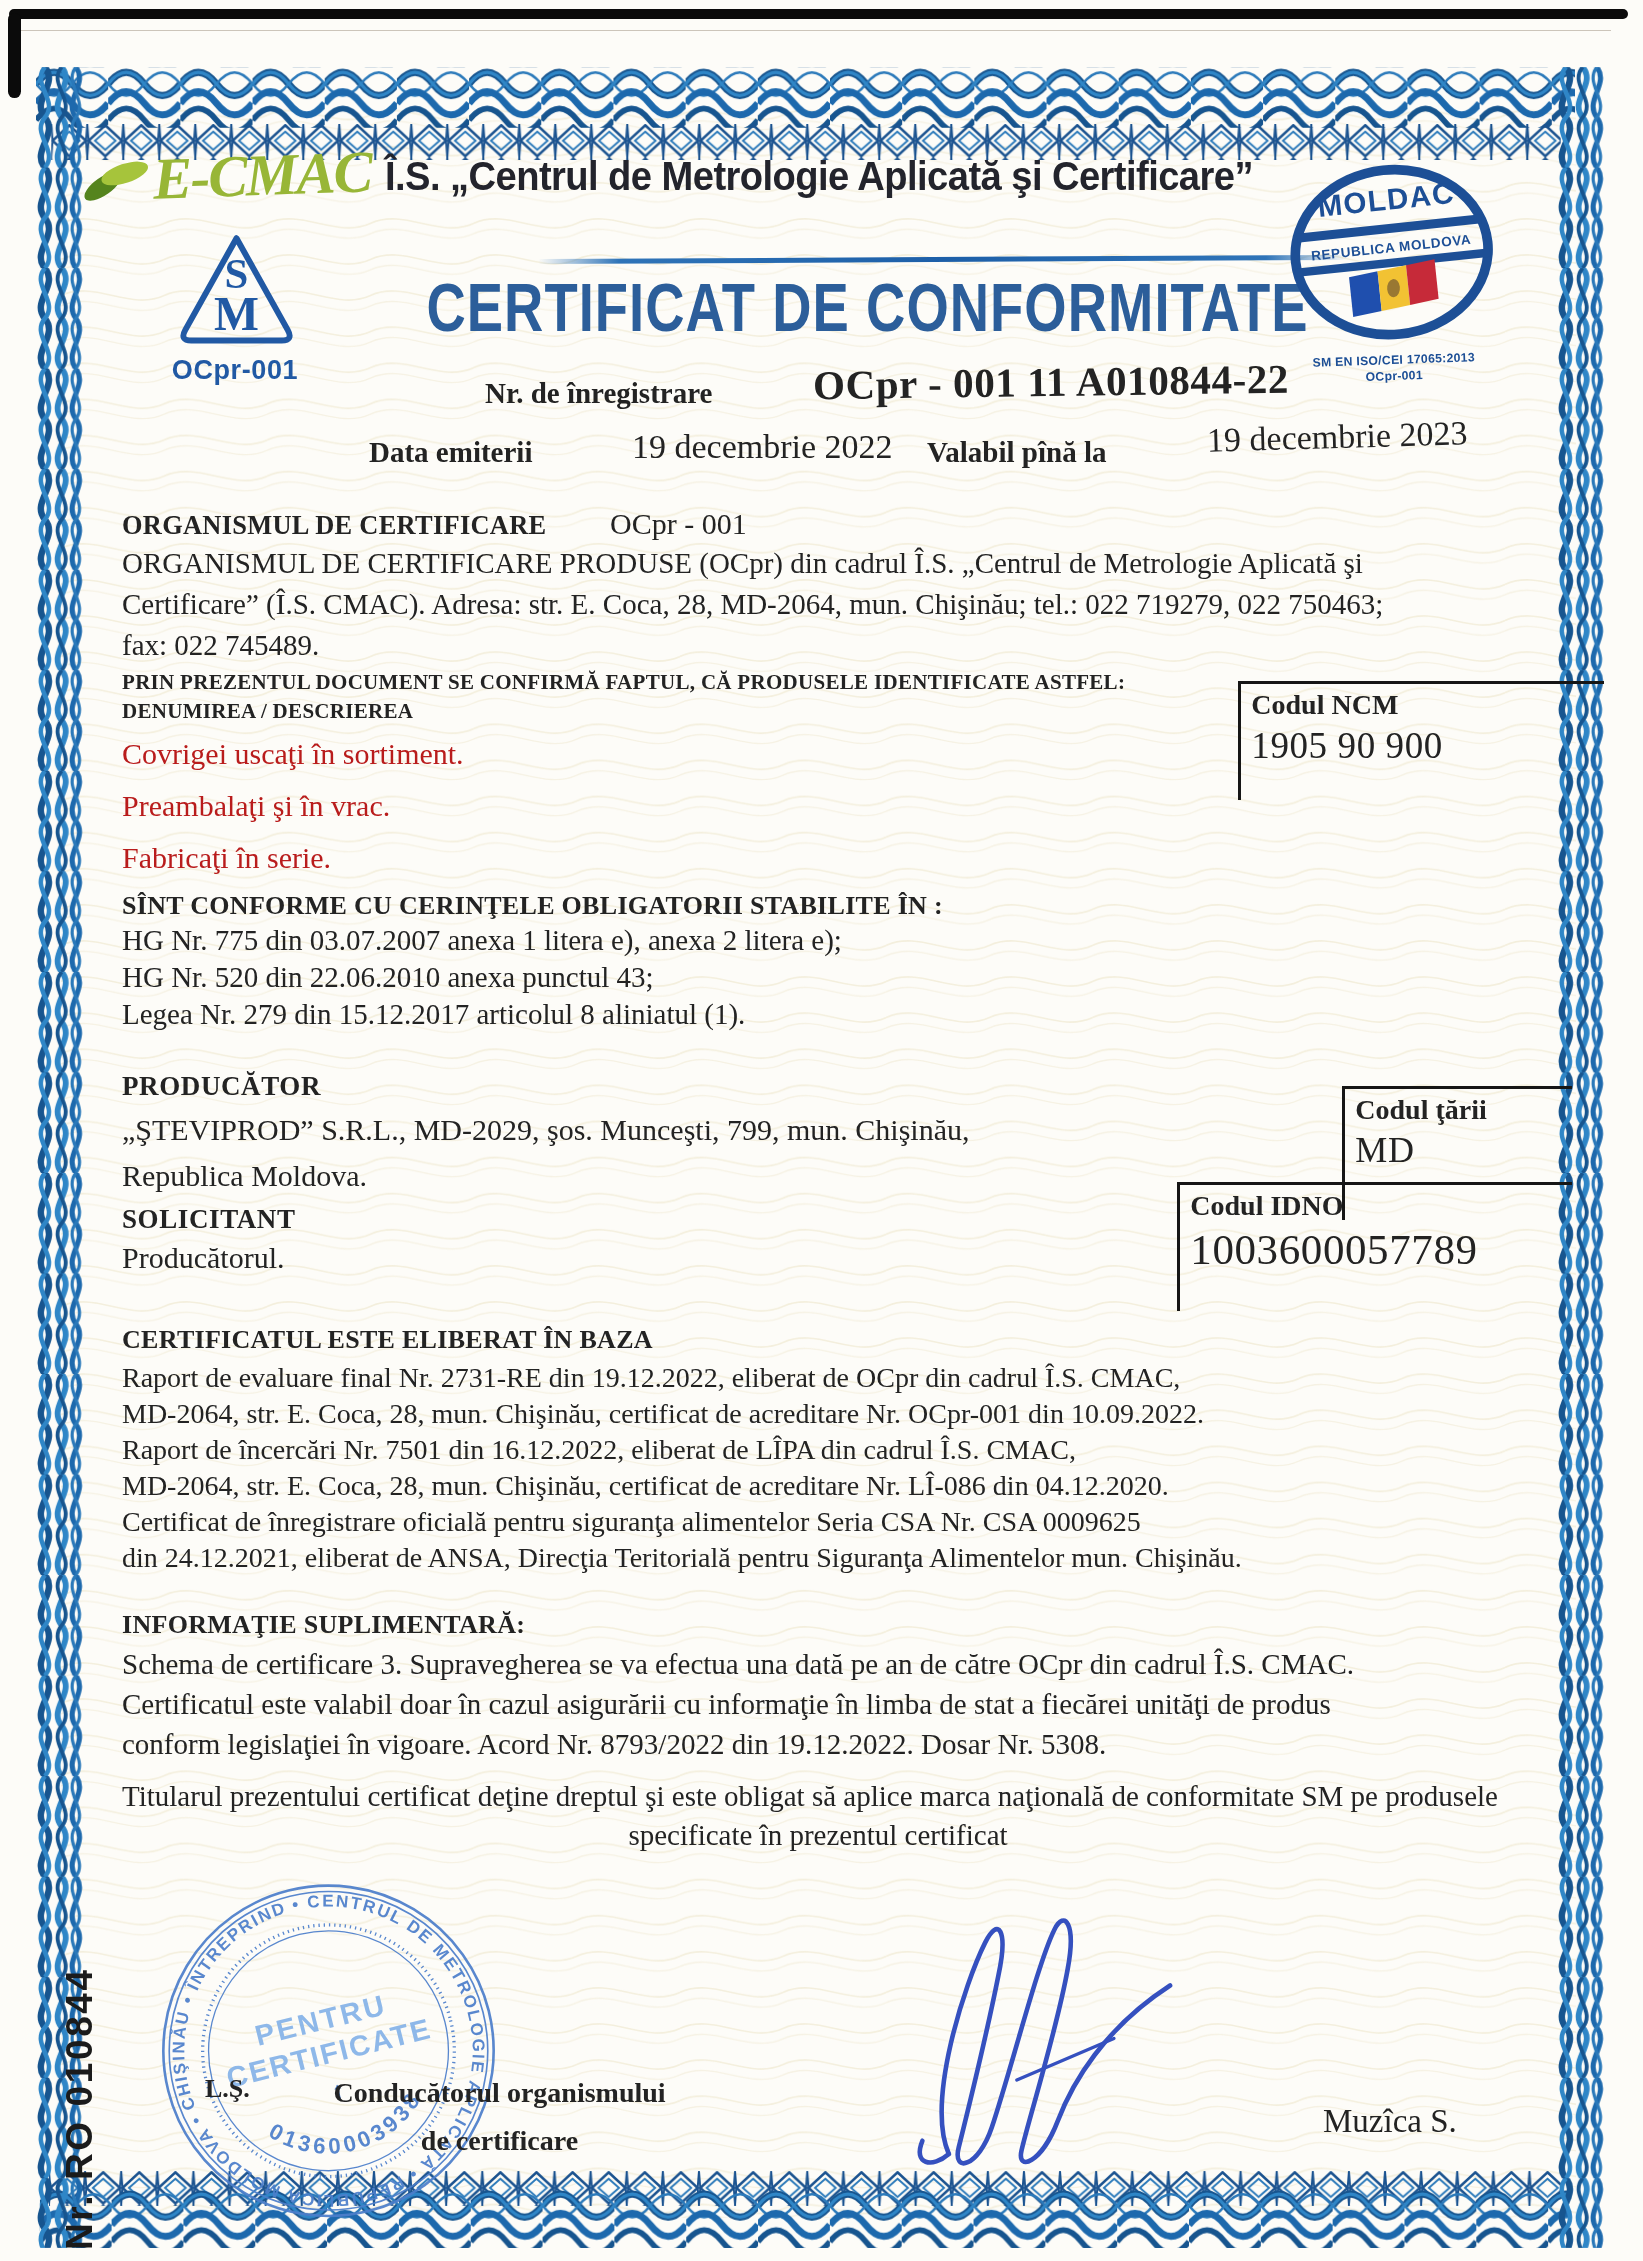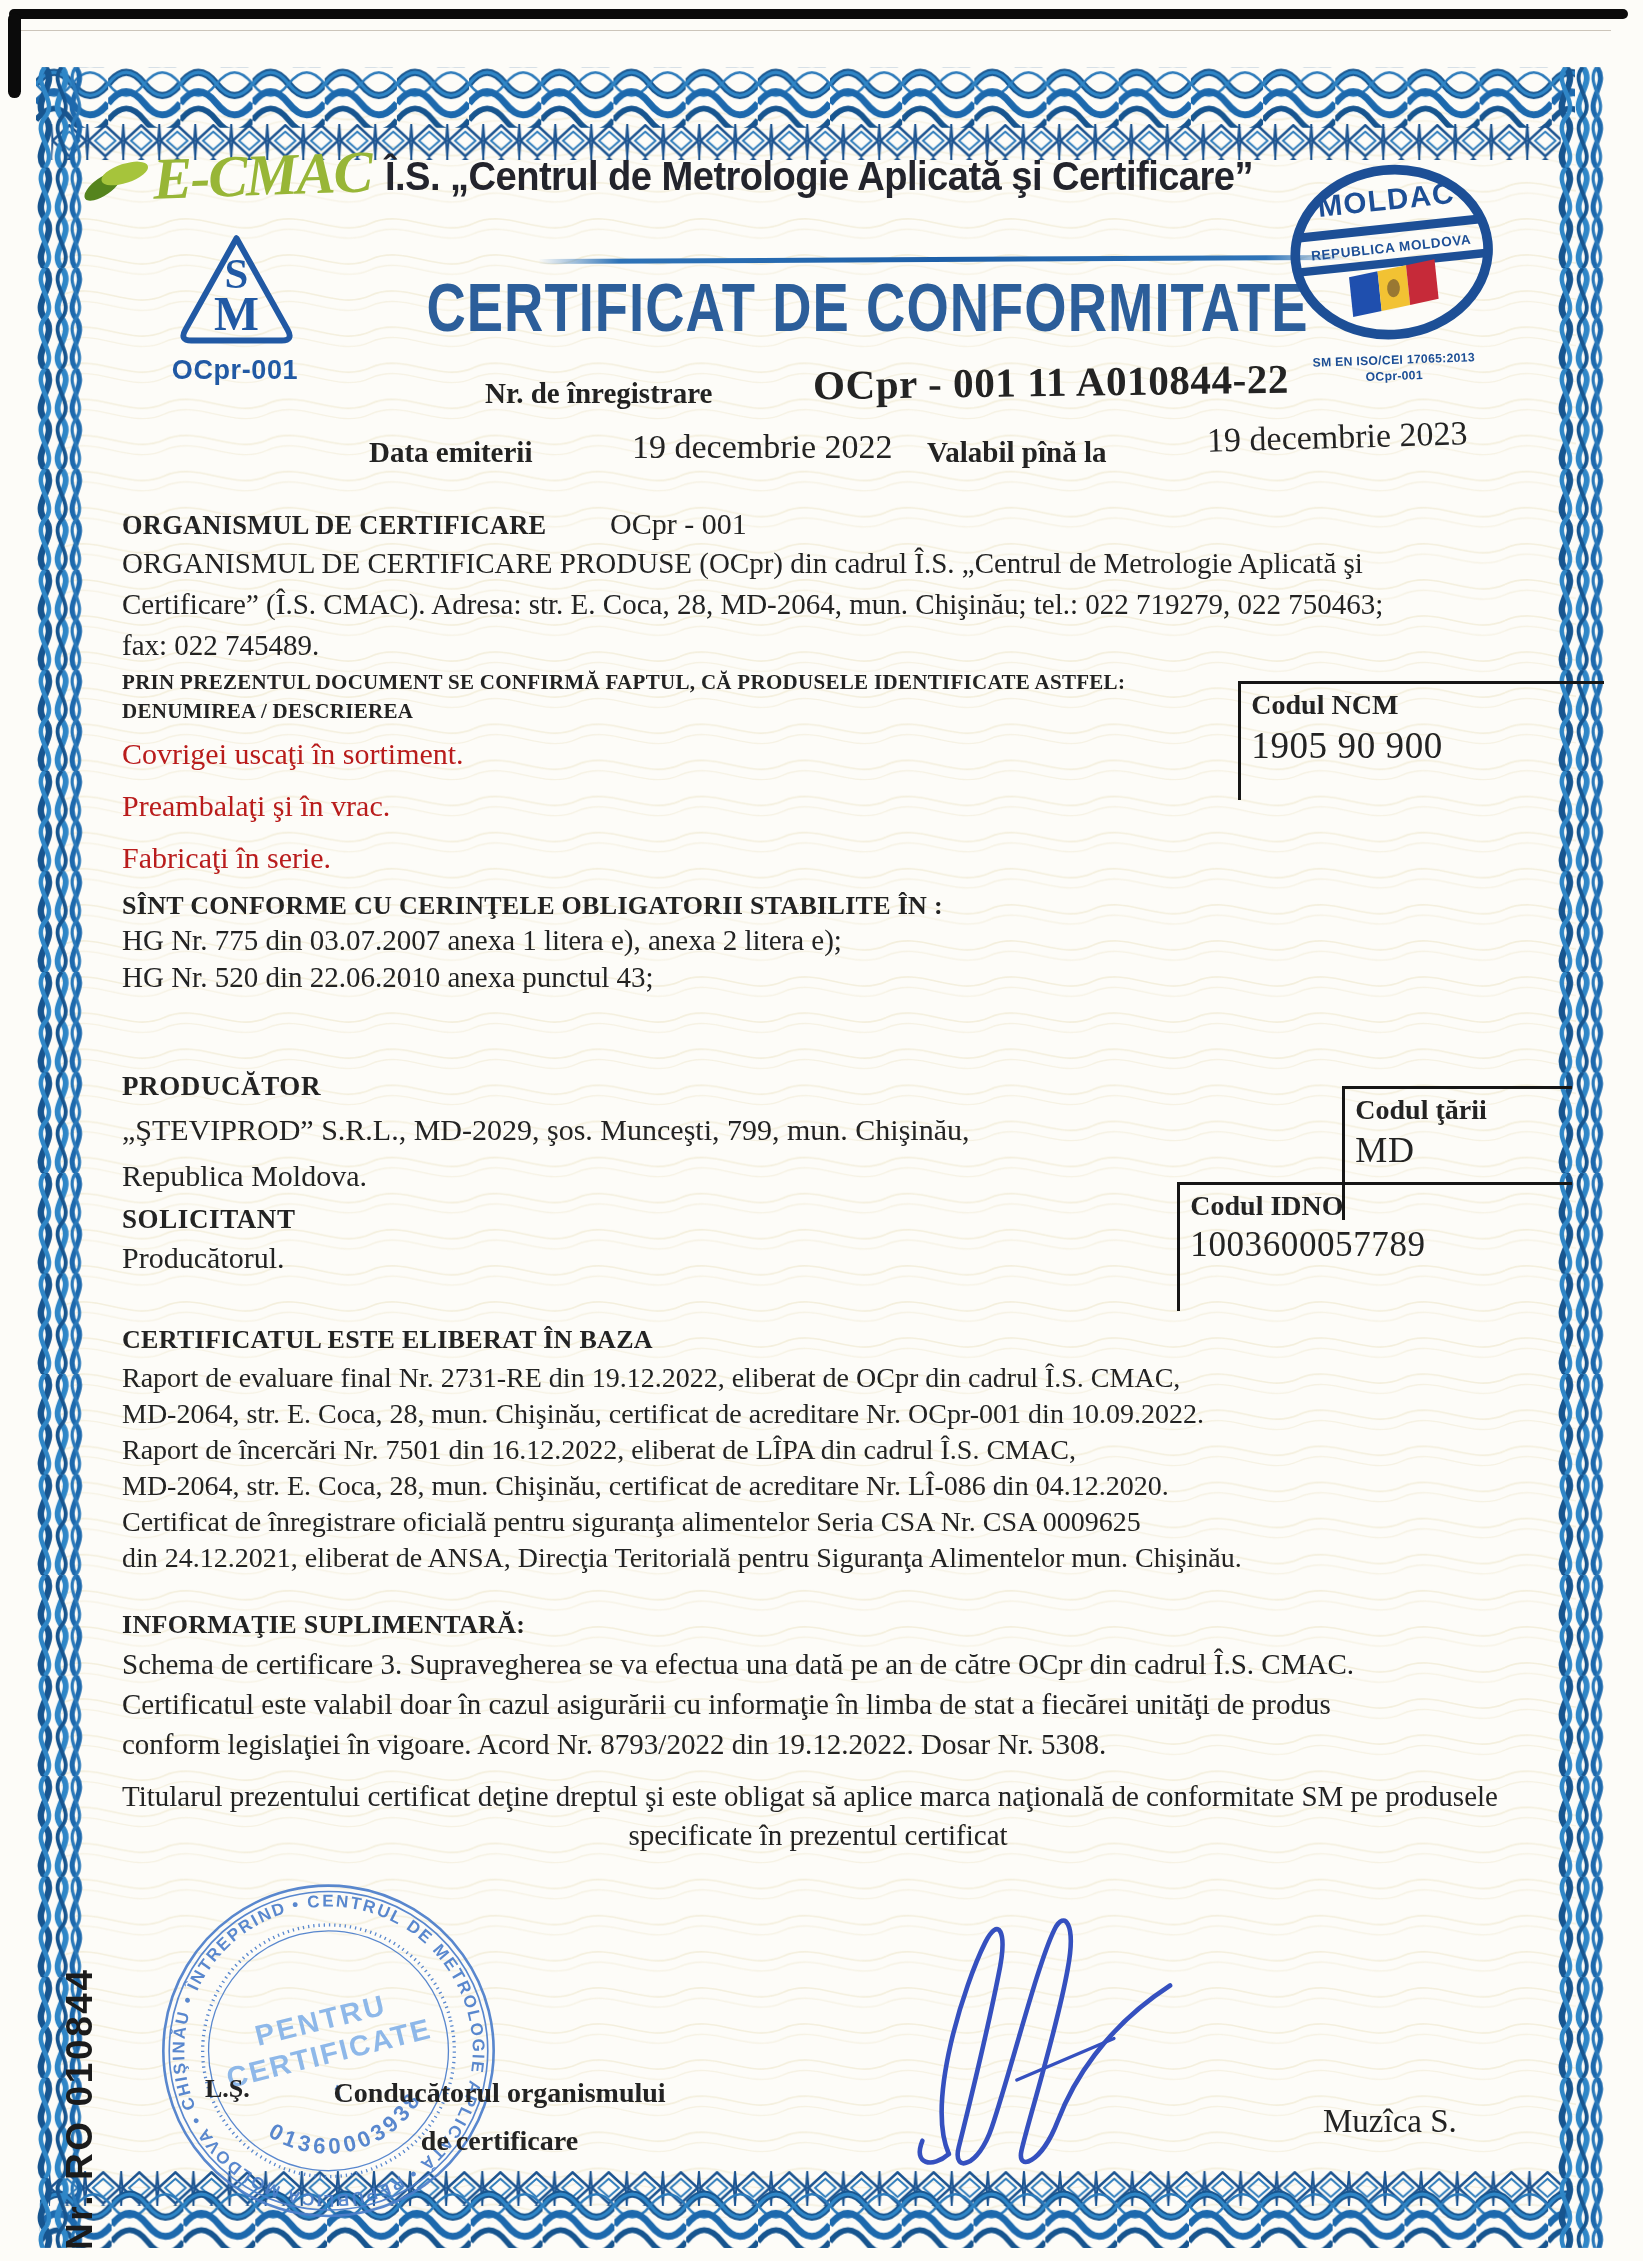--- a/index.html
+++ b/index.html
@@ -179,37 +179,38 @@
 
   <div class="abs content codebox" style="left:1238px;top:681px;width:346px;height:111px;">
     <div class="cb-label">Codul NCM</div>
     <div class="cb-value" style="font-size:37px;">1905 90 900</div>
   </div>
 
   <div class="abs content sec-label" style="left:122px;top:891px;">SÎNT CONFORME CU CERINŢELE OBLIGATORII STABILITE ÎN :</div>
   <div class="abs content body45" style="left:122px;top:922px;width:1405px;line-height:37px;">
     <div>HG Nr. 775 din 03.07.2007 anexa 1 litera e), anexa 2 litera e);</div>
     <div>HG Nr. 520 din 22.06.2010 anexa punctul 43;</div>
+    <div>Legea Nr. 279 din 15.12.2017 articolul 8 aliniatul (1).</div>
   </div>
 
   <div class="abs content sec-label" style="left:122px;top:1071px;font-size:27px;letter-spacing:0.6px;">PRODUCĂTOR</div>
   <div class="abs content body47" style="left:122px;top:1107px;width:1160px;">
     <div>„ŞTEVIPROD” S.R.L., MD-2029, şos. Munceşti, 799, mun. Chişinău,</div>
     <div>Republica Moldova.</div>
   </div>
   <div class="abs content codebox" style="left:1342px;top:1055px;width:210px;height:126px;margin-top:31px;">
     <div class="cb-label">Codul ţării</div>
     <div class="cb-value">MD</div>
   </div>
 
   <div class="abs content sec-label" style="left:122px;top:1204px;font-size:27px;letter-spacing:0.6px;">SOLICITANT</div>
   <div class="abs content" style="left:122px;top:1241px;font-size:30px;">Producătorul.</div>
   <div class="abs content codebox" style="left:1177px;top:1182px;width:375px;height:121px;">
     <div class="cb-label">Codul IDNO</div>
-    <div class="cb-value" style="font-size:35px;">1003600057789</div>
+    <div class="cb-value" style="font-size:43px;">1003600057789</div>
   </div>
 
   <div class="abs content sec-label" style="left:122px;top:1325px;">CERTIFICATUL ESTE ELIBERAT ÎN BAZA</div>
   <div class="abs content body44" style="left:122px;top:1360px;width:1405px;">
     <div>Raport de evaluare final Nr. 2731-RE din 19.12.2022, eliberat de OCpr din cadrul Î.S. CMAC,</div>
     <div>MD-2064, str. E. Coca, 28, mun. Chişinău, certificat de acreditare Nr. OCpr-001 din 10.09.2022.</div>
     <div>Raport de încercări Nr. 7501 din 16.12.2022, eliberat de LÎPA din cadrul Î.S. CMAC,</div>
     <div>MD-2064, str. E. Coca, 28, mun. Chişinău, certificat de acreditare Nr. LÎ-086 din 04.12.2020.</div>
     <div>Certificat de înregistrare oficială pentru siguranţa alimentelor Seria CSA Nr. CSA 0009625</div>
     <div>din 24.12.2021, eliberat de ANSA, Direcţia Teritorială pentru Siguranţa Alimentelor mun. Chişinău.</div>

